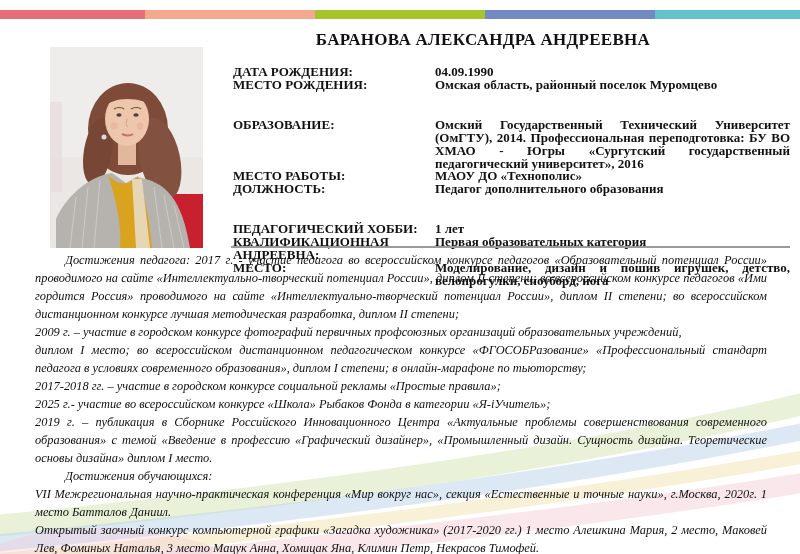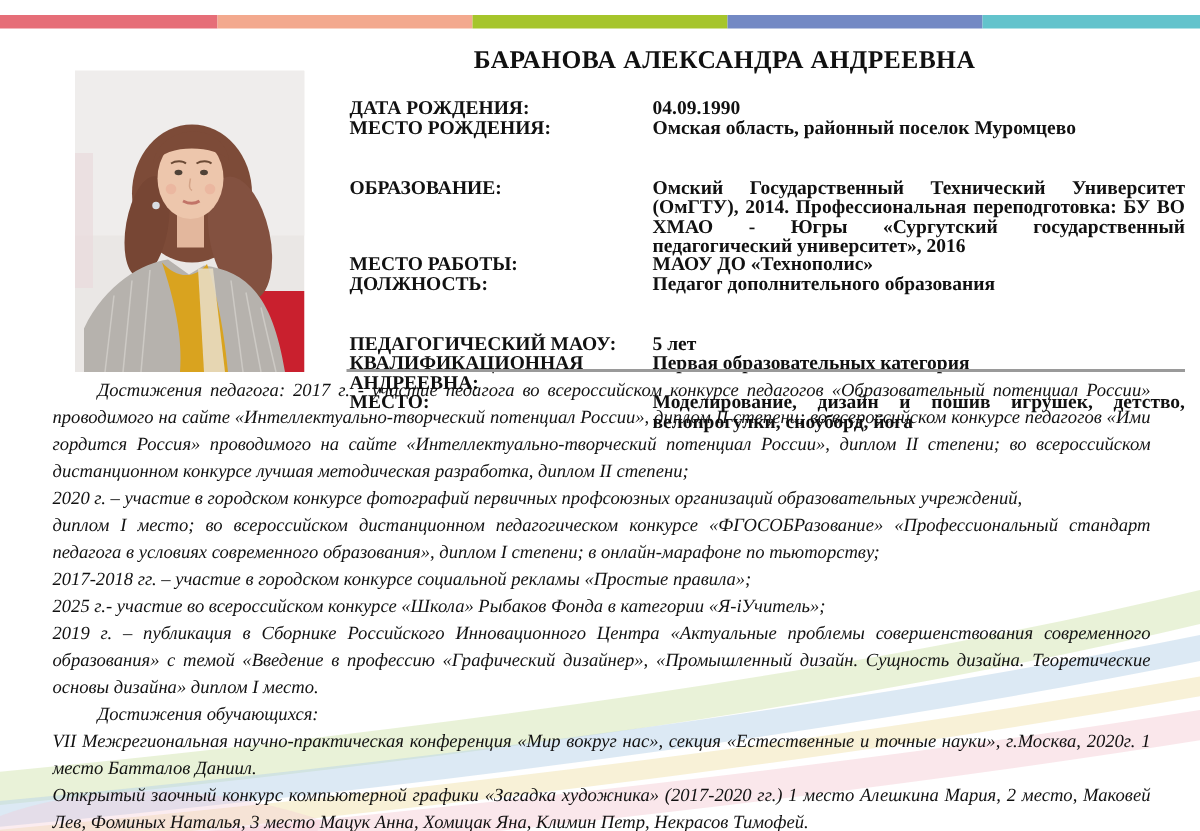--- a/index.html
+++ b/index.html
@@ -116,38 +116,38 @@
   </div>
     <div class="drow">
     <div class="dlabel">МЕСТО РАБОТЫ:</div>
     <div class="dvalue">МАОУ ДО «Технополис»</div>
   </div>
     <div class="drow">
     <div class="dlabel">ДОЛЖНОСТЬ:</div>
     <div class="dvalue">Педагог дополнительного образования</div>
   </div>
     <div class="drow gap">
-    <div class="dlabel">ПЕДАГОГИЧЕСКИЙ МАОУ:</div>
-    <div class="dvalue">5 лет</div>
+    <div class="dlabel">ПЕДАГОГИЧЕСКИЙ ХОББИ:</div>
+    <div class="dvalue">1 лет</div>
   </div>
     <div class="drow">
     <div class="dlabel">КВАЛИФИКАЦИОННАЯ АНДРЕЕВНА:</div>
     <div class="dvalue">Первая образовательных категория</div>
   </div>
     <div class="drow">
     <div class="dlabel">МЕСТО:</div>
     <div class="dvalue">Моделирование, дизайн и пошив игрушек, детство, велопрогулки, сноуборд, йога</div>
   </div>
   </div>
 
 <div class="divider"></div>
 
 <div class="achievements">
     <p class="indent">Достижения педагога: 2017 г. - участие педагога во всероссийском конкурсе педагогов «Образовательный потенциал России» проводимого на сайте «Интеллектуально-творческий потенциал России», диплом II степени; во всероссийском конкурсе педагогов «Ими гордится Россия» проводимого на сайте «Интеллектуально-творческий потенциал России», диплом II степени; во всероссийском дистанционном конкурсе лучшая методическая разработка, диплом II степени;</p>
-    <p>2020 г. – участие в городском конкурсе фотографий первичных профсоюзных организаций образовательных учреждений,</p>
+    <p>2009 г. – участие в городском конкурсе фотографий первичных профсоюзных организаций образовательных учреждений,</p>
     <p>диплом I место; во всероссийском дистанционном педагогическом конкурсе «ФГОСОБРазование» «Профессиональный стандарт педагога в условиях современного образования», диплом I степени; в онлайн-марафоне по тьюторству;</p>
     <p>2017-2018 гг. – участие в городском конкурсе социальной рекламы «Простые правила»;</p>
     <p>2025 г.- участие во всероссийском конкурсе «Школа» Рыбаков Фонда в категории «Я-iУчитель»;</p>
     <p>2019 г. – публикация в Сборнике Российского Инновационного Центра «Актуальные проблемы совершенствования современного образования» с темой «Введение в профессию «Графический дизайнер», «Промышленный дизайн. Сущность дизайна. Теоретические основы дизайна» диплом I место.</p>
     <p class="indent">Достижения обучающихся:</p>
     <p>VII Межрегиональная научно-практическая конференция «Мир вокруг нас», секция «Естественные и точные науки», г.Москва, 2020г. 1 место Батталов Даниил.</p>
     <p>Открытый заочный конкурс компьютерной графики «Загадка художника» (2017-2020 гг.) 1 место Алешкина Мария, 2 место, Маковей Лев, Фоминых Наталья, 3 место Мацук Анна, Хомицак Яна, Климин Петр, Некрасов Тимофей.</p>
   </div>
 
 </body></html>

